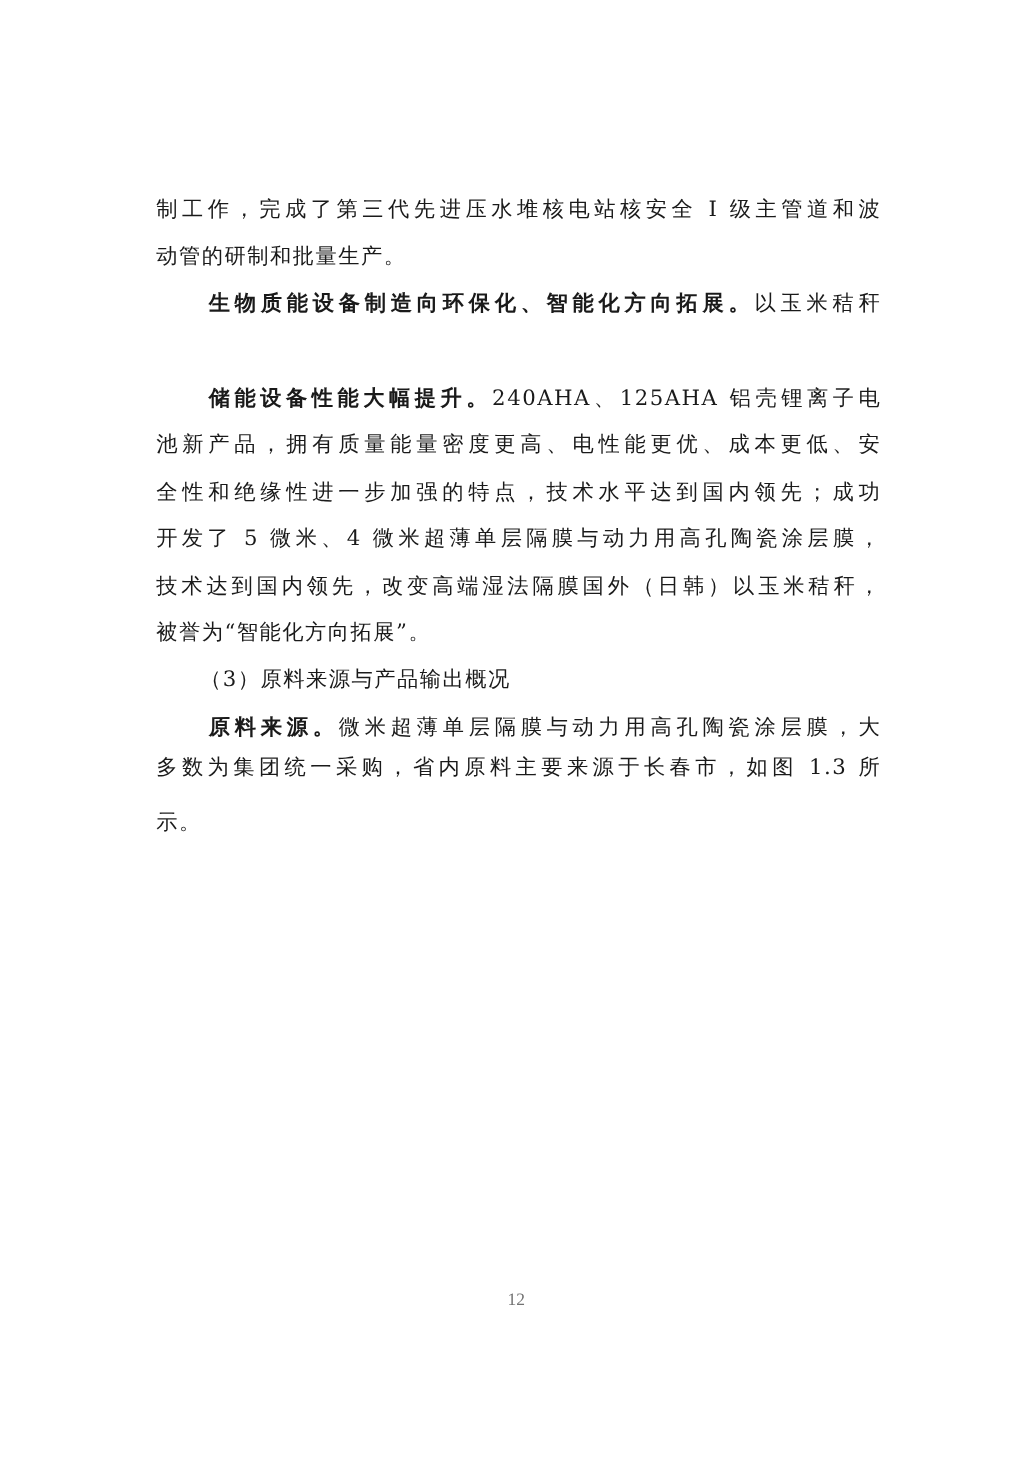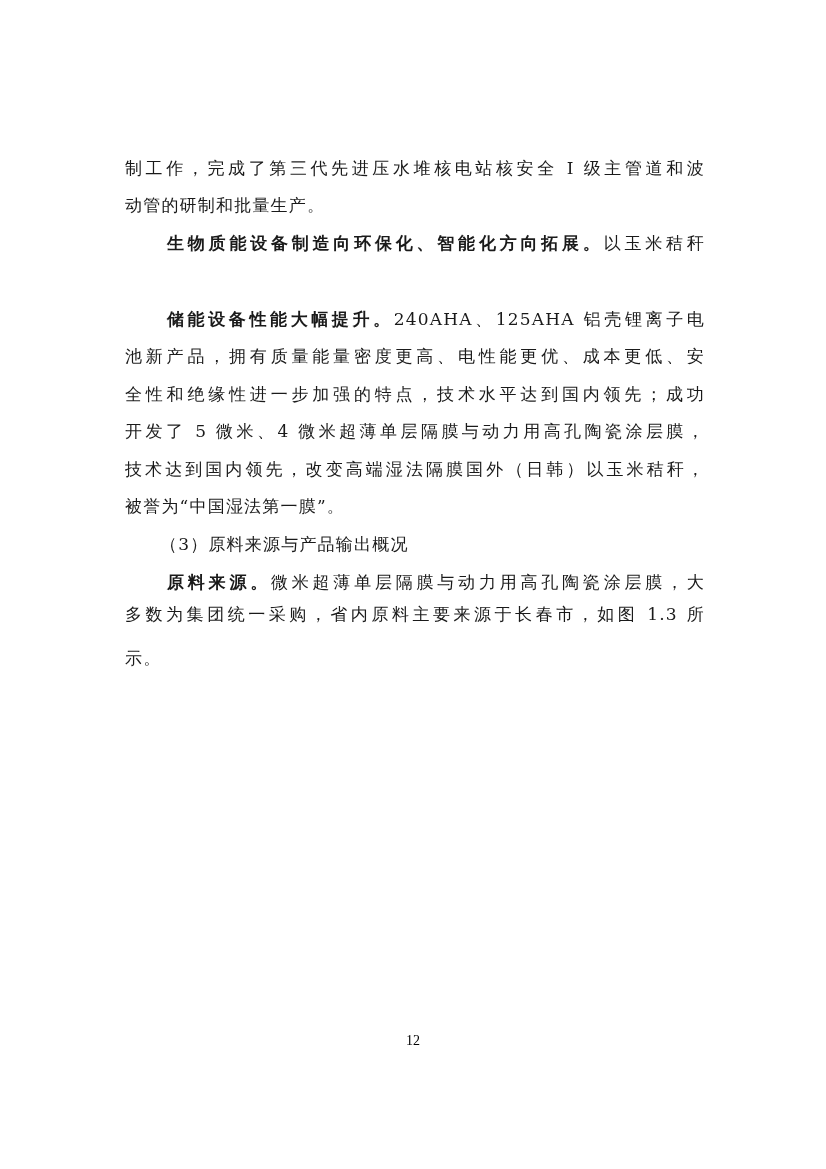--- a/index.html
+++ b/index.html
@@ -44,21 +44,21 @@
       font-weight: bold;
     }
     .page-number {
       position: absolute;
       left: 0;
       width: 826px;
       top: 1033px;
       text-align: center;
       font-family: "Liberation Serif", "DejaVu Serif", serif;
       font-size: 14px;
-      color: #000000;
+      color: #737373;
     }
   </style>
 </head>
 <body>
 
 <div class="page">
 
   <div class="line" style="top:155px;">制工作，完成了第三代先进压水堆核电站核安全 I 级主管道和波</div>
   <div class="line indent" style="top:230px;">
     <span class="bold-lead">生物质能设备制造向环保化、智能化方向拓展。</span><span>以玉米秸秆</span>
@@ -66,21 +66,21 @@
 
   <div class="line last" style="top:192px;">动管的研制和批量生产。</div>
 
   <div class="line indent" style="top:306px;">
     <span class="bold-lead">储能设备性能大幅提升。</span><span>240AHA、125AHA 铝壳锂离子电</span>
   </div>
   <div class="line" style="top:343px;">池新产品，拥有质量能量密度更高、电性能更优、成本更低、安</div>
   <div class="line" style="top:381px;">全性和绝缘性进一步加强的特点，技术水平达到国内领先；成功</div>
   <div class="line" style="top:418px;">开发了 5 微米、4 微米超薄单层隔膜与动力用高孔陶瓷涂层膜，</div>
   <div class="line" style="top:456px;">技术达到国内领先，改变高端湿法隔膜国外（日韩）以玉米秸秆，</div>
-  <div class="line last" style="top:493px;">被誉为“中国湿法第一膜”。</div>
+  <div class="line last" style="top:493px;">被誉为“智能化方向拓展”。</div>
 
   <div class="line indent last" style="top:531px; left:160px;">（3）原料来源与产品输出概况</div>
 
   <div class="line indent" style="top:569px;">
     <span class="bold-lead">原料来源。</span><span>微米超薄单层隔膜与动力用高孔陶瓷涂层膜，大</span>
   </div>
   <div class="line" style="top:581px;margin-top:20px;">多数为集团统一采购，省内原料主要来源于长春市，如图 1.3 所</div>
   <div class="line last" style="top:645px;">示。</div>
 
   <div class="page-number">12</div>

